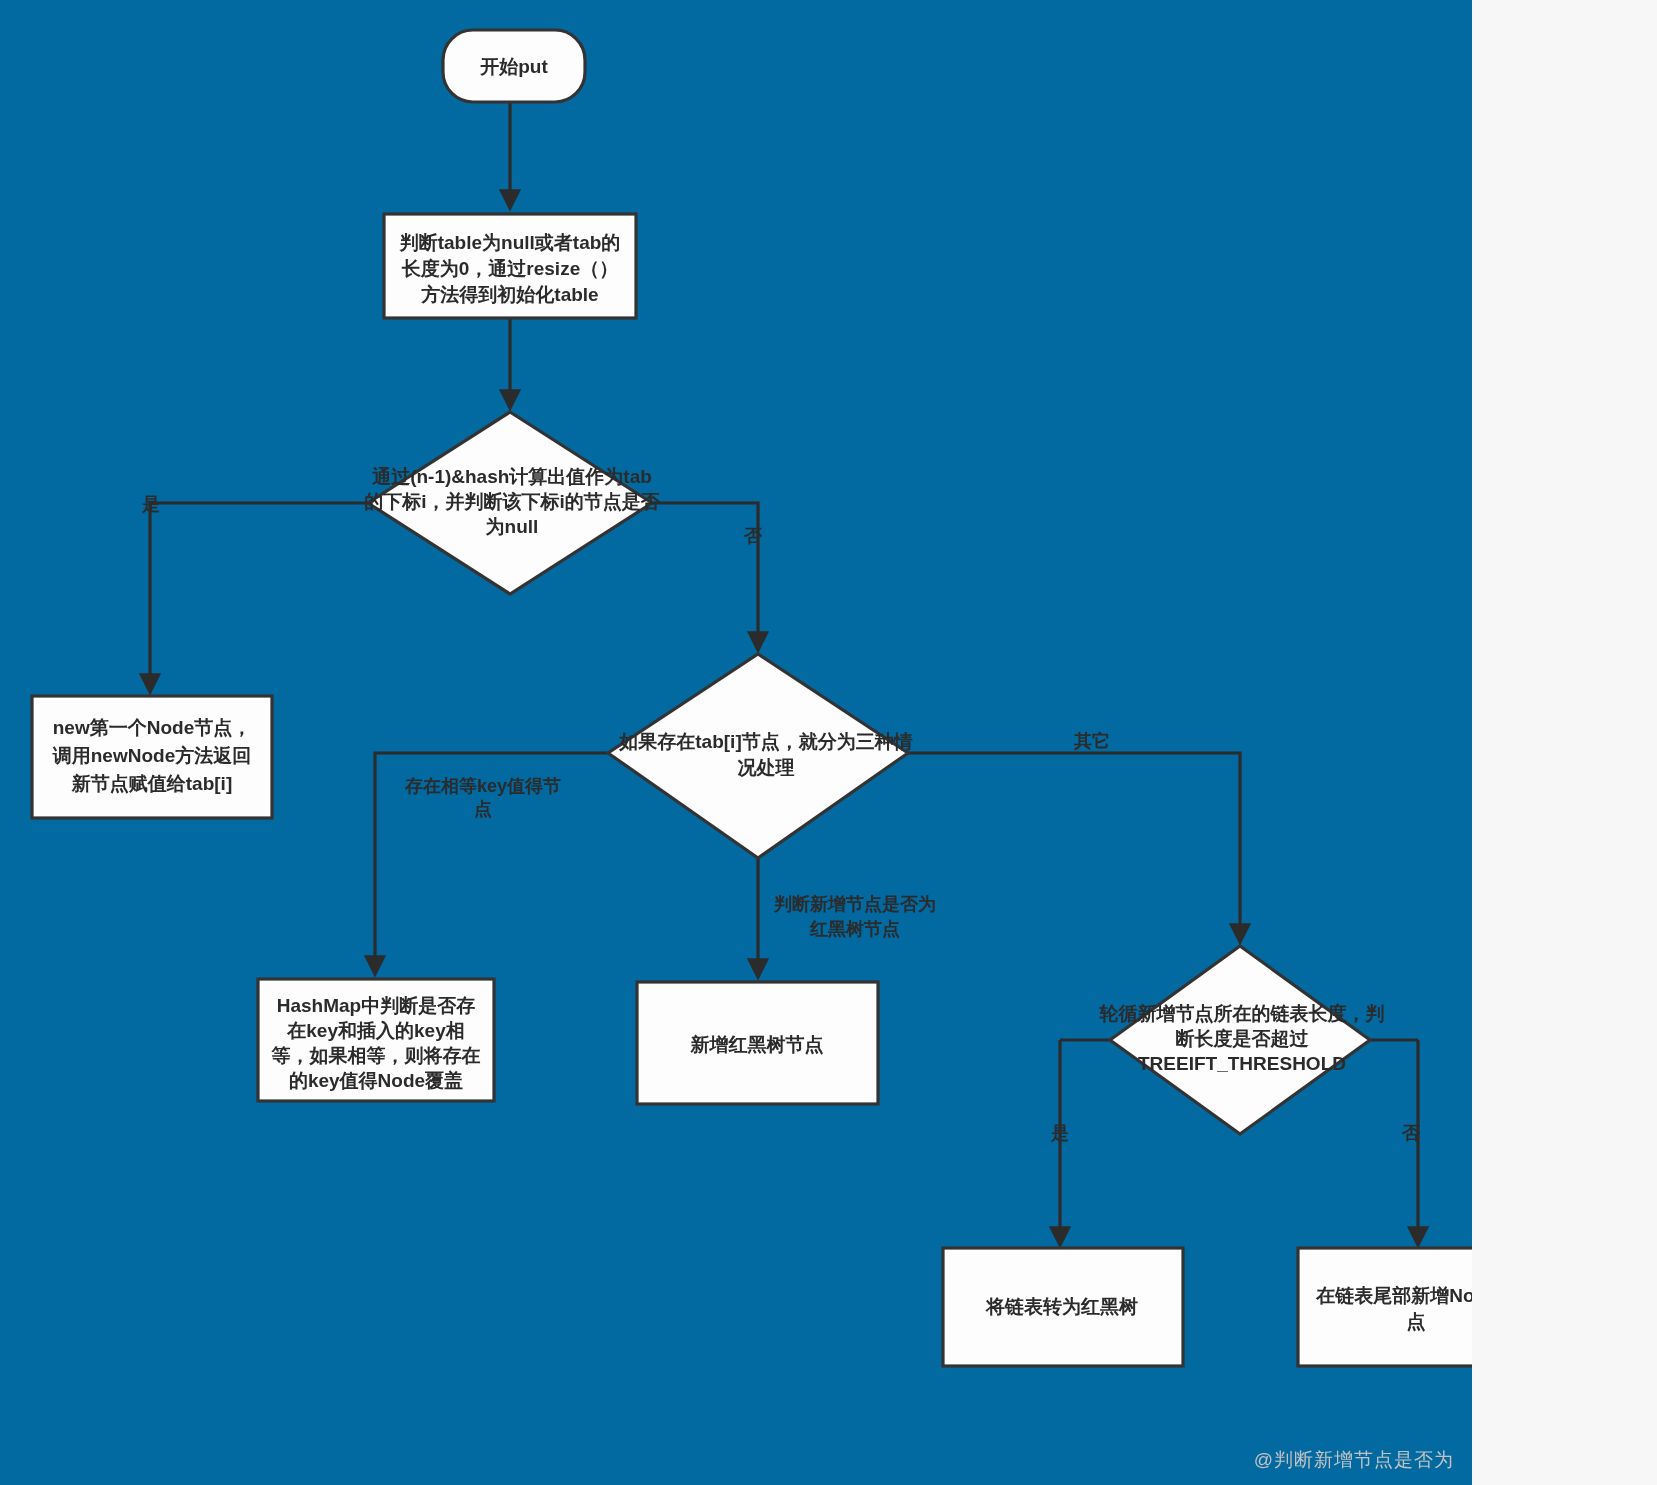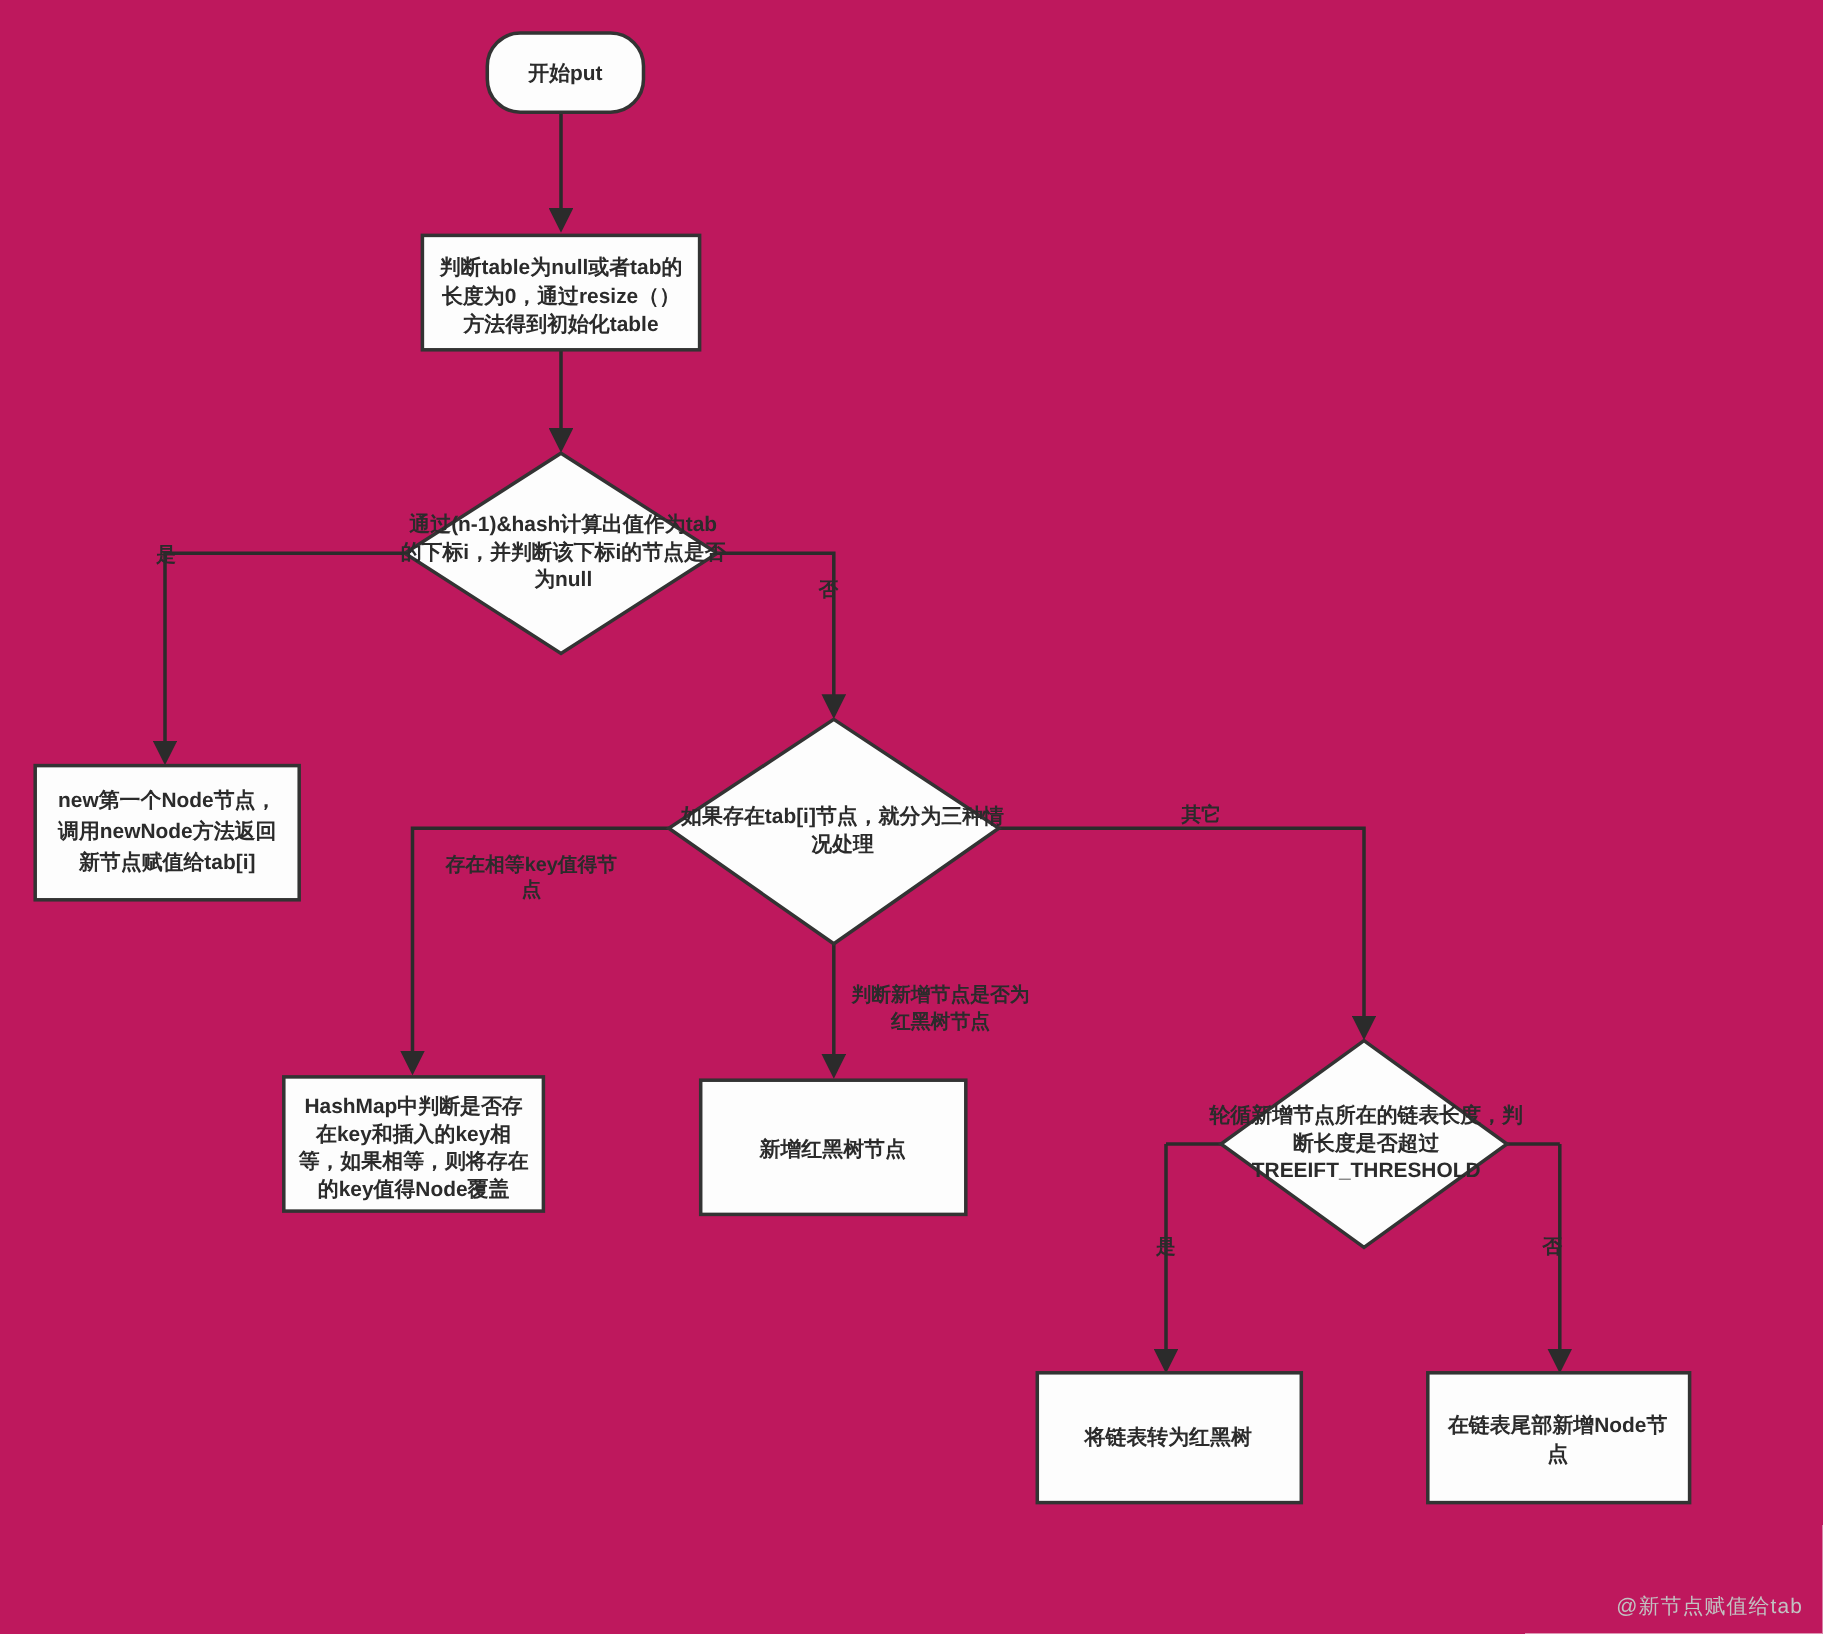--- a/index.html
+++ b/index.html
@@ -5,23 +5,23 @@
   html, body {
     margin: 0;
     padding: 0;
     background: #f7f7f7;
   }
   body {
     font-family: "Liberation Sans", "DejaVu Sans", sans-serif;
   }
   #canvas {
     position: relative;
-    width: 1657px;
+    width: 1472px;
     height: 1485px;
-    background: #be185d;
+    background: #0369a1;
     overflow: hidden;
   }
   svg#flow {
     position: absolute;
     left: 0;
     top: 0;
     width: 1657px;
     height: 1485px;
   }
   .shape-fill {
@@ -172,15 +172,15 @@
       <text class="node-text" x="1062" y="1308">将链表转为红黑树</text>
     </g>
 
     <g>
       <rect class="shape-fill" x="1298" y="1248" width="238" height="118"></rect>
       <text class="node-text" x="1416" y="1297">在链表尾部新增Node节</text>
       <text class="node-text" x="1416" y="1323">点</text>
     </g>
   </svg>
 
-  <div class="watermark">@新节点赋值给tab</div>
+  <div class="watermark">@判断新增节点是否为</div>
 
 </div>
 
 </body></html>

